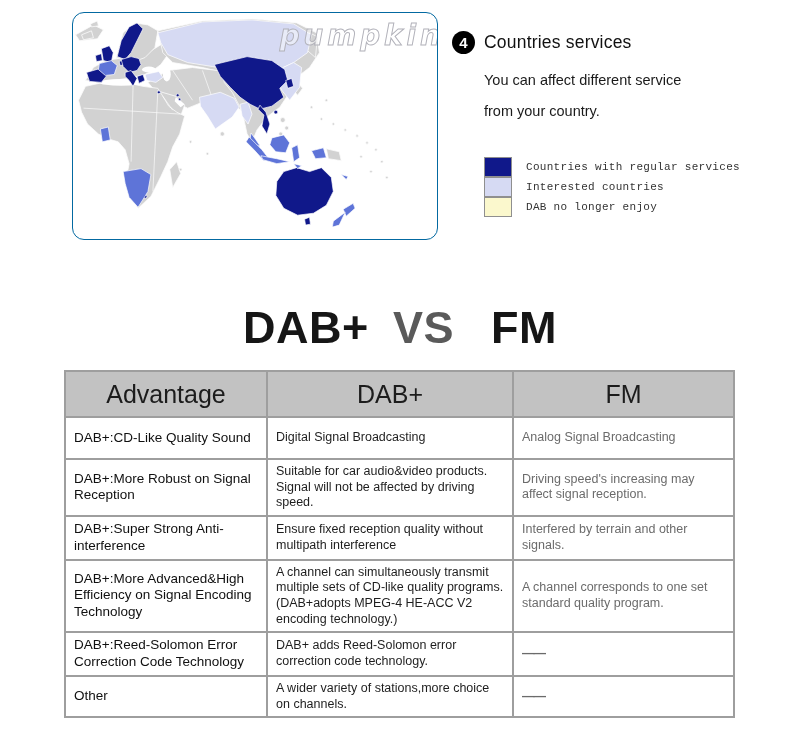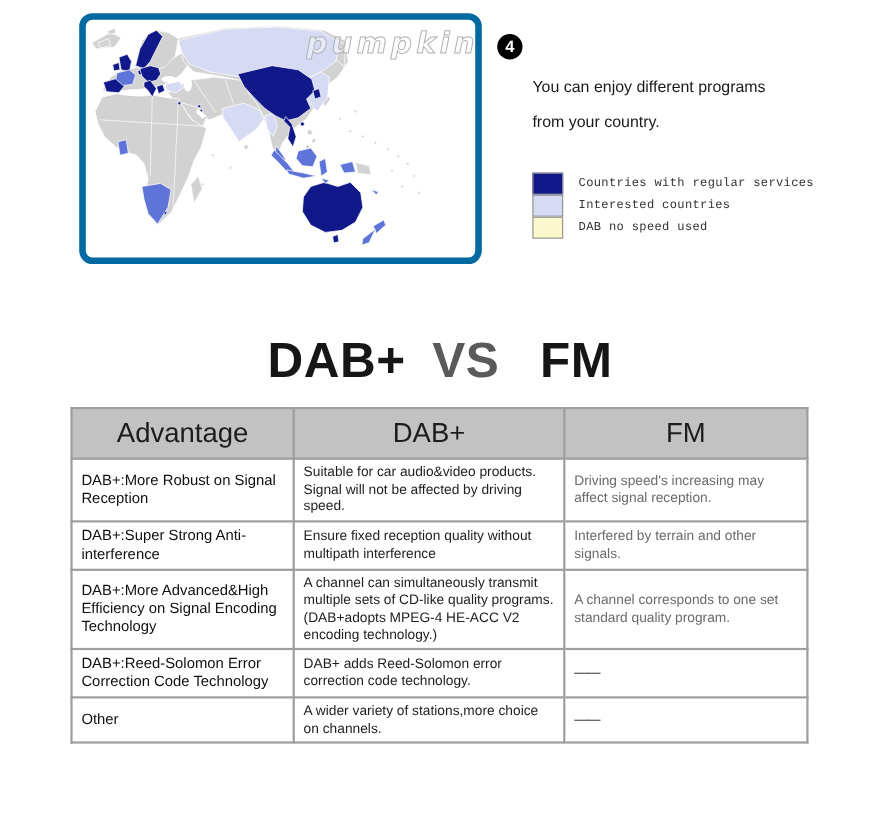--- a/index.html
+++ b/index.html
@@ -3,21 +3,21 @@
 <meta charset="utf-8">
 <style>
   * { margin:0; padding:0; box-sizing:border-box; }
   html,body { background:#fff; }
   body { font-family:"Liberation Sans", sans-serif; }
   .page { position:relative; width:800px; height:756px; background:#fff; overflow:hidden; }
 
   
   .map-panel {
     position:absolute; left:72px; top:12px; width:366px; height:228px;
-    border:6px solid #0369a1; border-radius:12px; background:#fff; overflow:hidden;
+    border:1px solid #0369a1; border-radius:12px; background:#fff; overflow:hidden;
   }
   .map-panel svg { display:block; width:100%; height:100%; }
   .land { fill:var(--land,#d2d2d2); stroke:#fbfbfb; stroke-width:0.8; stroke-linejoin:round; }
   .c0 { fill:var(--map-c0,#10188a); stroke:#fff; stroke-width:0.7; stroke-linejoin:round; }
   .c1 { fill:var(--map-c1,#5e74d8); stroke:#fff; stroke-width:0.7; stroke-linejoin:round; }
   .c2 { fill:var(--map-c2,#d6daf3); stroke:#fff; stroke-width:0.7; stroke-linejoin:round; }
   .sea { fill:#ffffff; stroke:none; }
   .bline { fill:none; stroke:#ffffff; stroke-width:0.7; opacity:0.9; }
   .wm { fill:rgba(255,255,255,0.45); stroke:#b2b2ba; stroke-width:1px;
         font-family:"DejaVu Sans", sans-serif; font-style:italic; font-weight:700;
@@ -175,38 +175,39 @@
       </g>
 
       <text class="wm" x="208" y="32">pumpkin</text>
     </svg>
   </div>
 
   <div class="info-header">
     <div class="step-badge">
       <span>4</span>
     </div>
+    <div class="section-title">Countries services</div>
   </div>
   <div class="section-desc">
-    <p>You can enjoy different programs</p>
+    <p>You can affect different service</p>
     <p>from your country.</p>
   </div>
 
   <div class="legend">
     <div class="legend-item">
       <span class="legend-swatch" style="background-color: rgb(16, 24, 138);"></span>
       <span class="legend-label">Countries with regular services</span>
     </div>
     <div class="legend-item">
       <span class="legend-swatch" style="background-color: rgb(214, 218, 243);"></span>
       <span class="legend-label">Interested countries</span>
     </div>
     <div class="legend-item">
       <span class="legend-swatch" style="background-color: rgb(251, 248, 205);"></span>
-      <span class="legend-label">DAB no speed used</span>
+      <span class="legend-label">DAB no longer enjoy</span>
     </div>
   </div>
 
   <div class="vs-title">
     <span>DAB+</span>
     <span class="vs-mid">VS</span>
     <span class="vs-right">FM</span>
   </div>
 
   <table class="cmp-table">
@@ -216,20 +217,25 @@
         <col class="col-3">
       </colgroup>
     <thead>
       <tr>
         <th>Advantage</th>
         <th>DAB+</th>
         <th class="th-fm">FM</th>
       </tr>
     </thead>
     <tbody>
+      <tr class="r1">
+        <td class="cell-adv">DAB+:CD-Like Quality Sound</td>
+        <td class="cell-dab">Digital Signal Broadcasting</td>
+        <td class="cell-fm">Analog Signal Broadcasting</td>
+      </tr>
       <tr class="r2">
         <td class="cell-adv">DAB+:More Robust on Signal Reception</td>
         <td class="cell-dab">Suitable for car audio&amp;video products. Signal will not be affected by driving speed.</td>
         <td class="cell-fm">Driving speed's increasing may affect signal reception.</td>
       </tr>
       <tr class="r3">
         <td class="cell-adv">DAB+:Super Strong Anti-interference</td>
         <td class="cell-dab">Ensure fixed reception quality without multipath interference</td>
         <td class="cell-fm">Interfered by terrain and other signals.</td>
       </tr>

